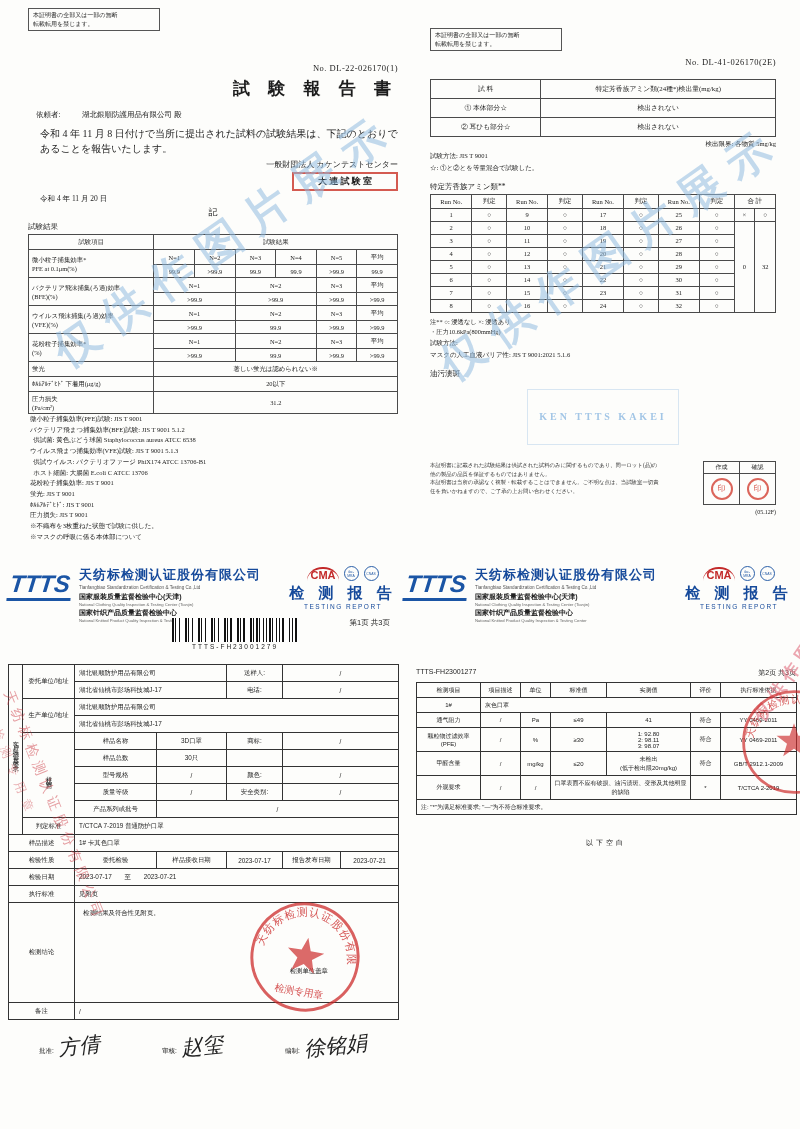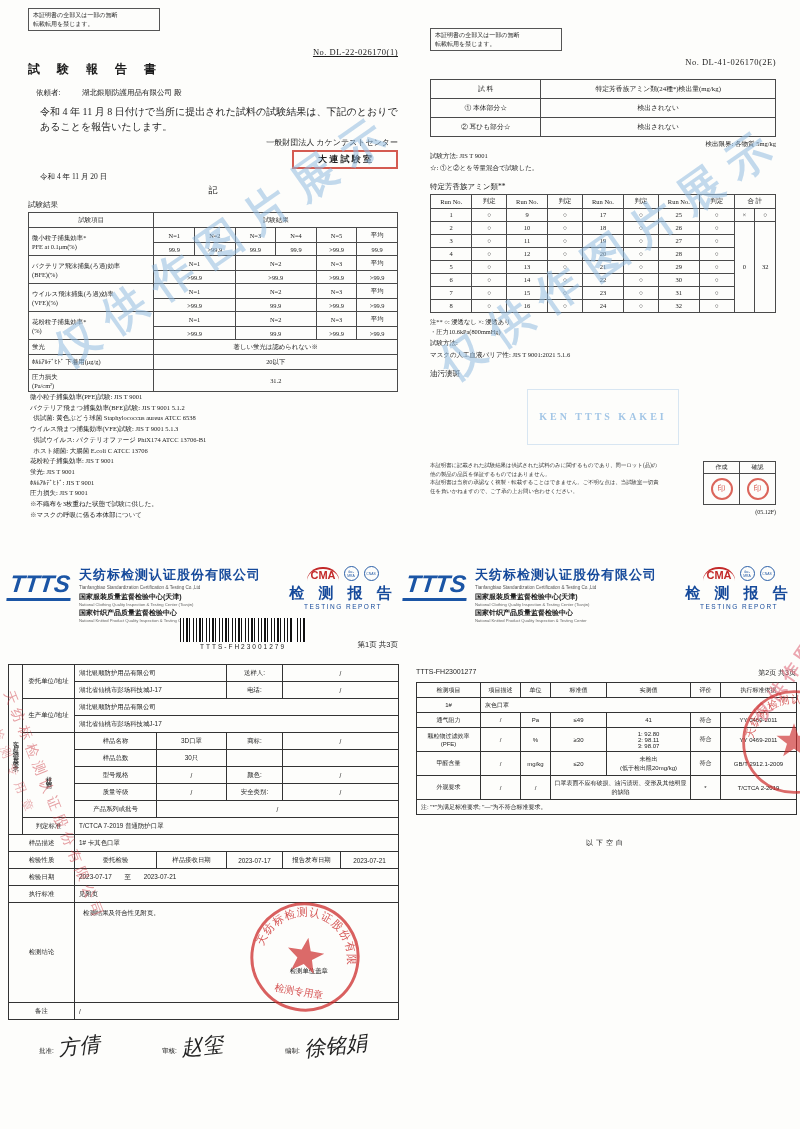--- a/index.html
+++ b/index.html
@@ -13,23 +13,23 @@
 .wm2{left:428px;top:345px;transform:rotate(-35deg);}
 .wm-red{font-size:18px;letter-spacing:6px;color:rgba(228,120,135,0.65);}
 .wm3{left:748px;top:712px;transform:rotate(-55deg);}
 
 
 .doc{position:absolute;font-family:"Liberation Serif",serif;z-index:10;}
 .jp1{left:28px;top:8px;width:370px;}
 .jp2{left:430px;top:28px;width:346px;}
 .nbox{border:1px solid #555;font-size:6px;line-height:1.45;padding:2px 4px;white-space:pre-line;width:132px;}
 .docno{text-align:right;font-size:8.5px;letter-spacing:.5px;}
-.jp1 .docno{margin-top:16px;text-decoration:underline;}
+.jp1 .docno{margin-top:32px;}
 .jp2 .docno{margin-top:6px;}
-.jtitle{text-align:left;font-size:12px;font-weight:bold;letter-spacing:7px;margin:4px 0 8px;}
+.jtitle{text-align:right;font-size:17px;font-weight:bold;letter-spacing:7px;margin:4px 0 8px;}
 .fields{font-size:7.5px;line-height:1.75;margin-left:8px;}
 .flab{display:inline-block;width:46px;}
 .jbody{font-size:10px;line-height:1.55;margin:4px 0 2px 12px;white-space:pre-line;}
 .orgblock{text-align:right;font-size:8px;margin-top:2px;line-height:1.5;}
 .redbox{display:inline-block;border:2px solid rgba(205,62,50,0.85);padding:1px 24px;font-size:9px;font-weight:bold;margin-top:1px;}
 .jdate{font-size:7.5px;margin:3px 0 0 12px;}
 .ki{text-align:center;font-size:9px;margin:2px 0;}
 .rtitle{font-size:7.5px;margin:3px 0 2px;}
 table.jt{width:100%;border-collapse:collapse;table-layout:fixed;font-size:6.4px;}
 .jt td{border:1px solid #4a4a4a;text-align:center;padding:2.5px 1px;vertical-align:middle;}
@@ -68,21 +68,21 @@
 .tc1{font-size:7px;font-weight:bold;color:#222;}
 .tc1en{font-size:4.2px;color:#666;margin-bottom:1px;}
 .tright{width:110px;text-align:center;}
 .logos{display:flex;align-items:center;justify-content:center;gap:5px;margin-bottom:3px;}
 .cma{color:#c32a2a;font-weight:bold;font-size:11px;border-top:2px solid #c32a2a;border-radius:50% 50% 0 0/100% 100% 0 0;padding:0 3px;}
 .circlogo{width:15px;height:15px;border:1px solid #2a5fa8;border-radius:50%;font-size:3.4px;display:flex;align-items:center;justify-content:center;color:#2a5fa8;}
 .trep{color:#164a9b;font-weight:bold;font-size:15px;letter-spacing:5px;margin-top:2px;}
 .trepen{color:#164a9b;font-size:6.5px;letter-spacing:1.5px;}
 
 
-.bcrow{position:absolute;left:8px;top:618px;width:390px;display:flex;align-items:flex-end;z-index:10;}
+.bcrow{position:absolute;left:0;top:618px;width:390px;display:flex;z-index:10;}
 .bcwrap{margin-left:172px;text-align:center;}
 .barcode{width:126px;height:24px;background:repeating-linear-gradient(90deg,#111 0px,#111 1.5px,#fff 1.5px,#fff 3px,#111 3px,#111 3.8px,#fff 3.8px,#fff 6.5px);}
 .bctext{font-size:6.5px;letter-spacing:2px;margin-top:1px;}
 .pgl{margin-left:auto;font-size:7.5px;}
 .t2head{position:absolute;left:416px;top:668px;width:380px;display:flex;justify-content:space-between;font-size:7px;z-index:10;}
 
 
 .formwrap{position:absolute;left:8px;top:664px;width:390px;z-index:10;}
 table.ft{width:100%;border-collapse:collapse;table-layout:fixed;font-size:6.4px;}
 .ft td{border:1px solid #333;padding:2px 2px;vertical-align:middle;height:17px;text-align:center;}

